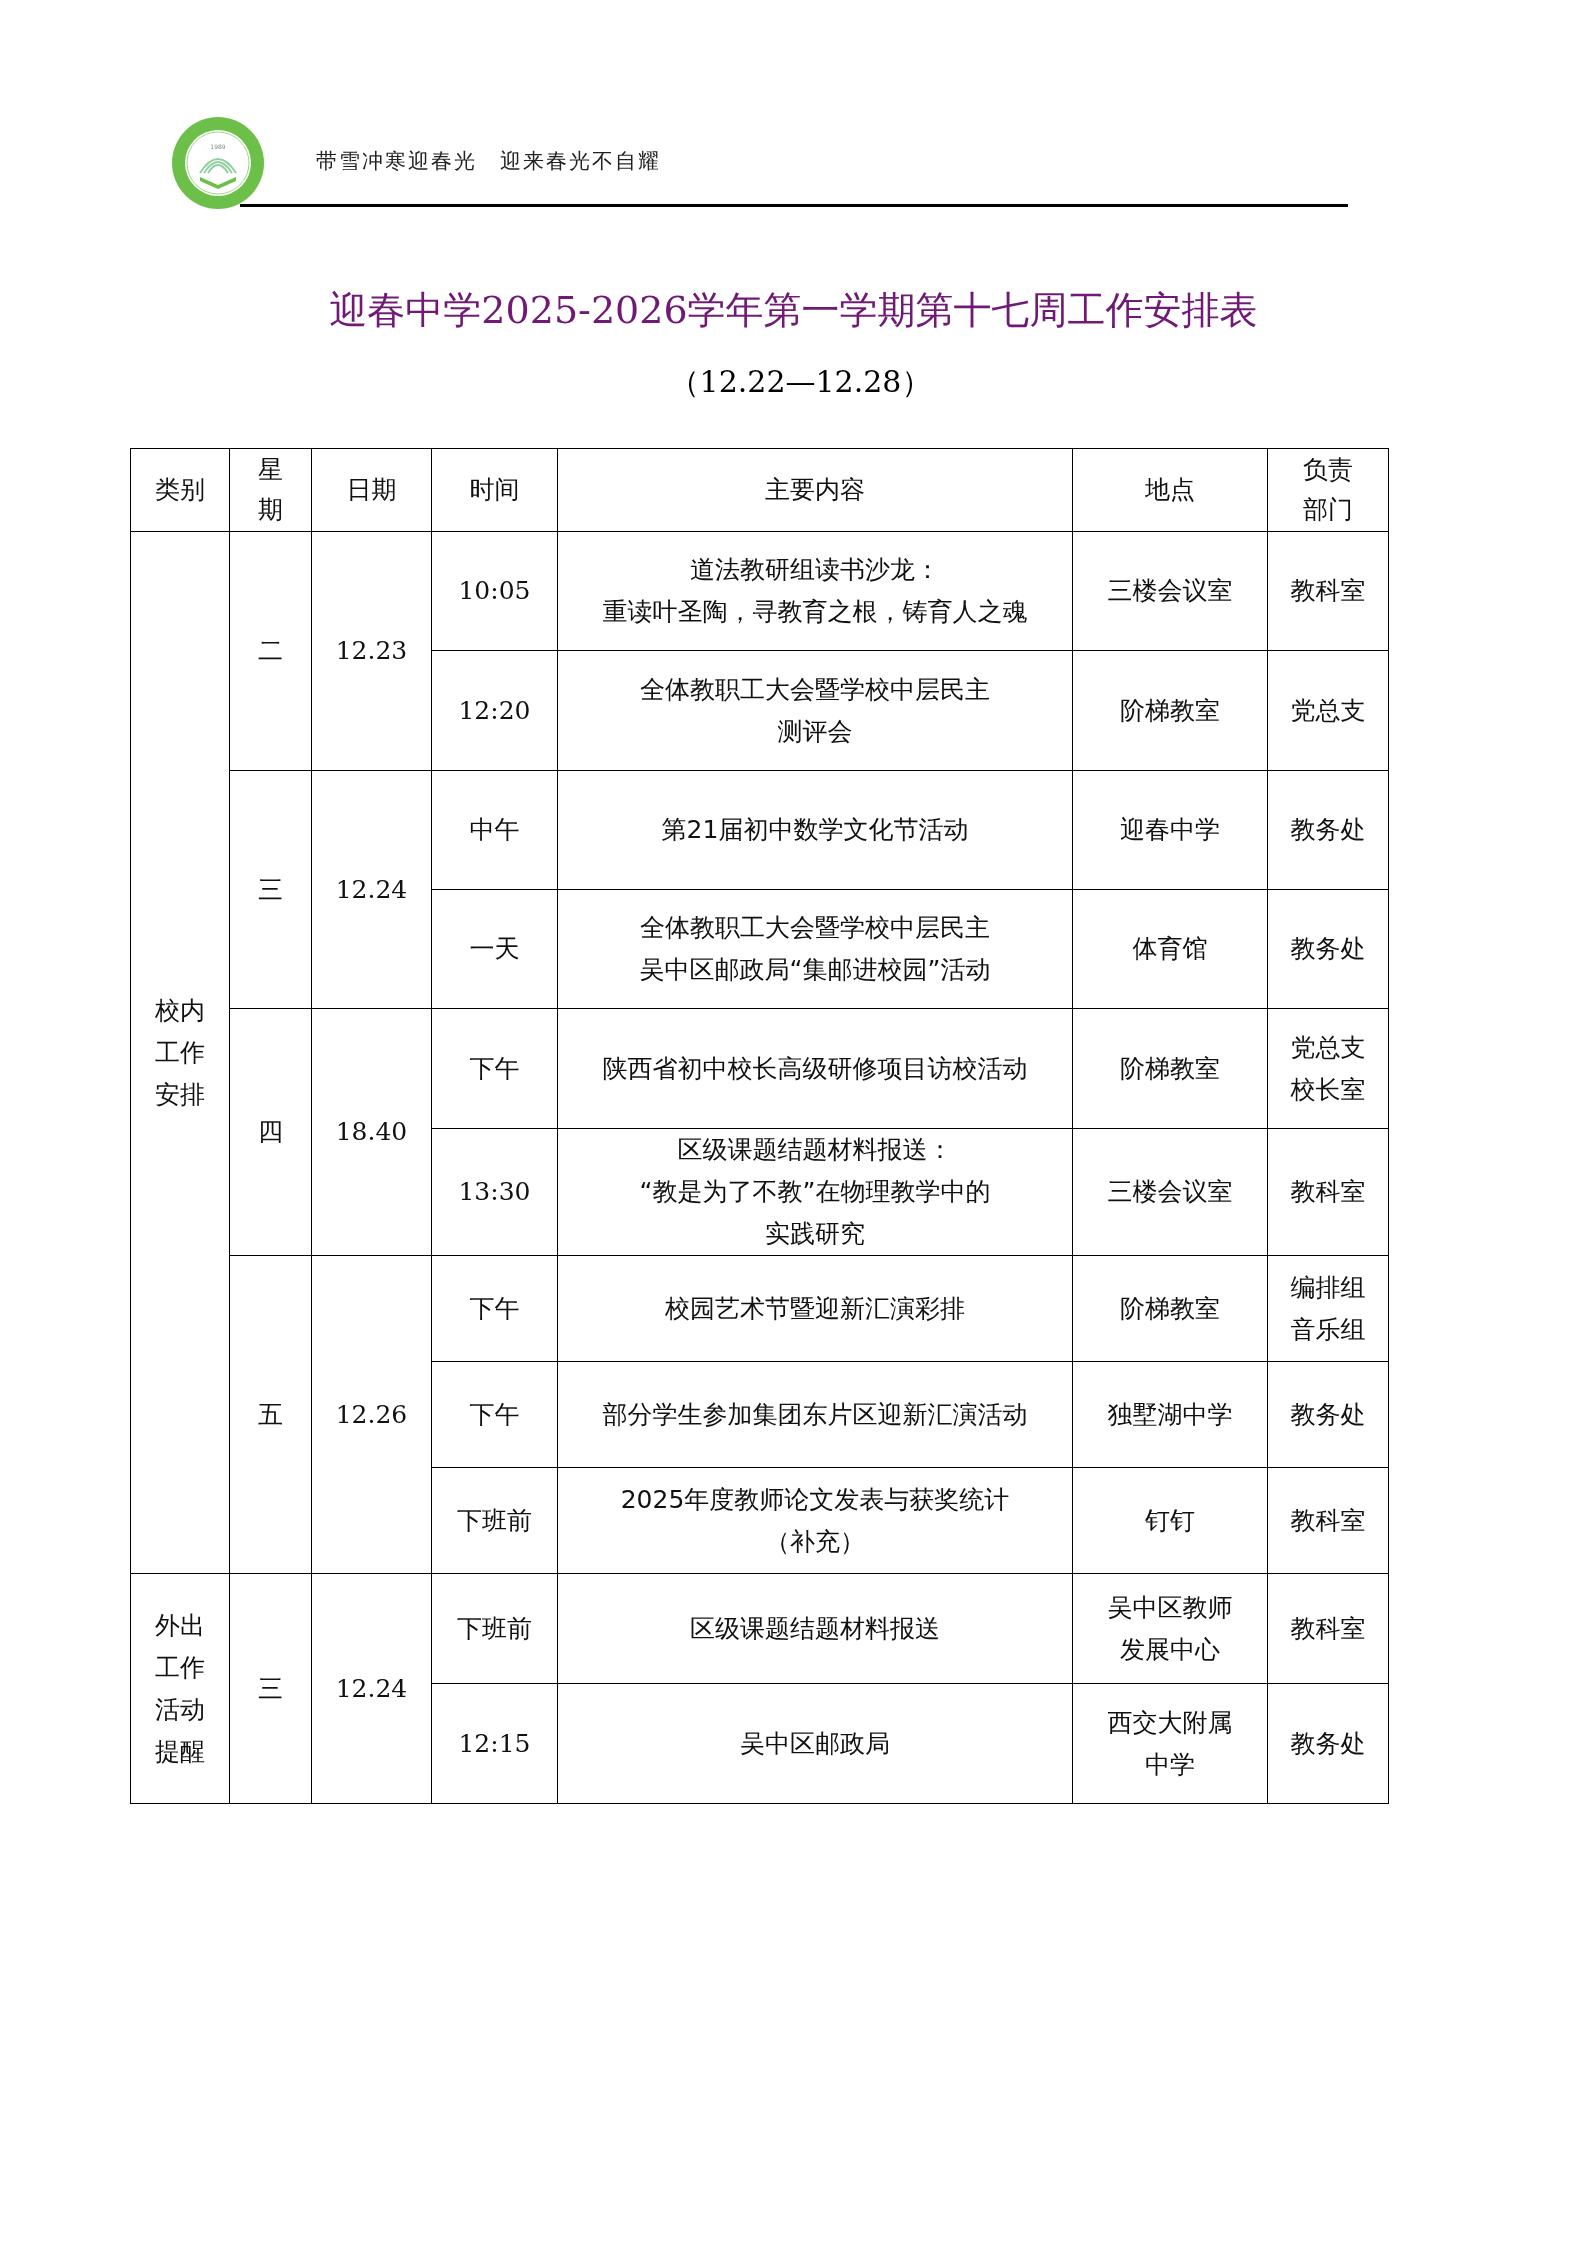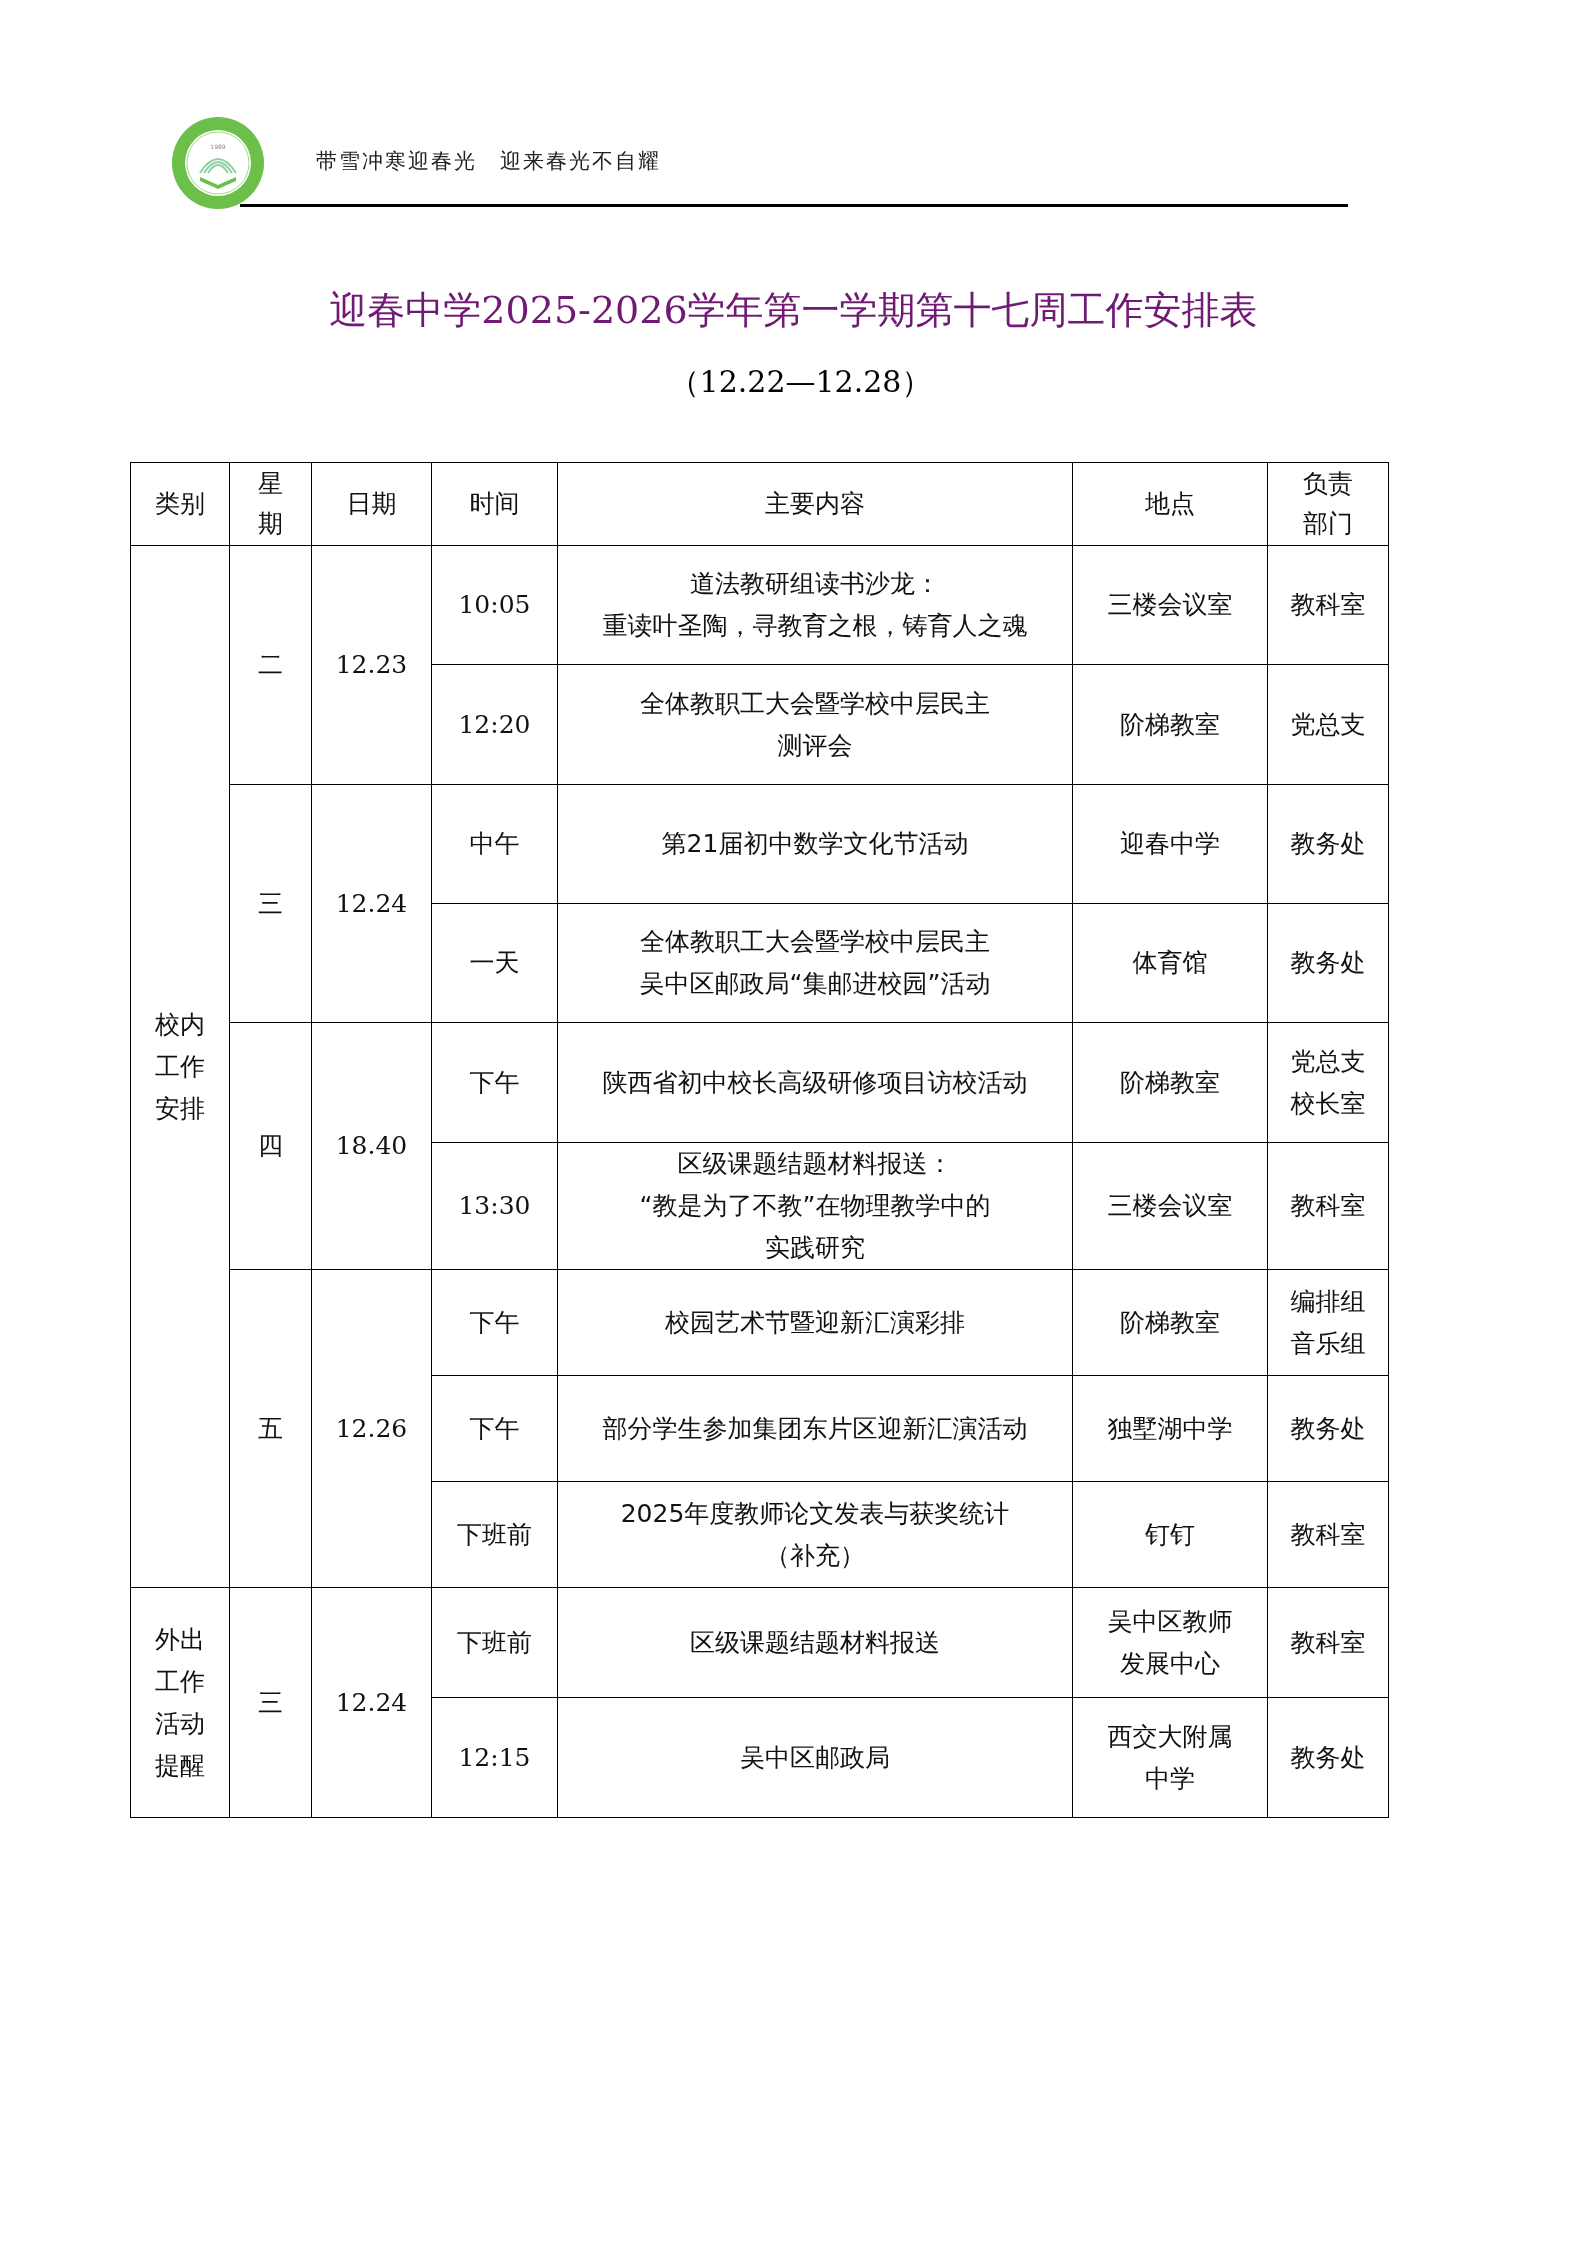--- a/index.html
+++ b/index.html
@@ -6,21 +6,21 @@
   body { width:1587px; height:2245px; position:relative; overflow:hidden;
          font-family:"DejaVu Serif", "Liberation Serif", serif; color:#111; }
   .logo { position:absolute; left:170px; top:115px; width:96px; height:96px; }
   .slogan { position:absolute; left:290px; top:147px; font-size:21px; letter-spacing:2px;
             font-family:"DejaVu Serif", serif; color:#222; white-space:pre;margin-left:26px; }
   .rule { position:absolute; left:240px; top:204px; width:1108px; height:3px; background:#000; }
   .title { position:absolute; left:0; width:1587px; top:285px; text-align:center;
            font-size:38px; font-family:"DejaVu Serif", serif; color:#701a75; letter-spacing:0px; }
   .subtitle { position:absolute; left:0; width:1587px; top:362px; text-align:center;
               font-size:30px; font-family:"DejaVu Serif", serif; color:#000;margin-left:7px; }
-  table.sched { position:absolute; left:130px; top:462px; border-collapse:collapse;
+  table.sched { position:absolute; left:130px; top:448px; border-collapse:collapse;
                 table-layout:fixed; width:1258px; }
   table.sched td, table.sched th { border:1.5px solid #000; text-align:center; vertical-align:middle;
                 font-size:25px; line-height:42px; padding:0 4px; font-weight:normal;
                 font-family:"DejaVu Sans", "Liberation Sans", sans-serif; color:#111; }
   table.sched th { font-size:25px; line-height:40px; }
   .mono { font-family:"DejaVu Serif", serif !important; }
   .ml { white-space:pre-line; }
 </style>
 </head>
 <body>

